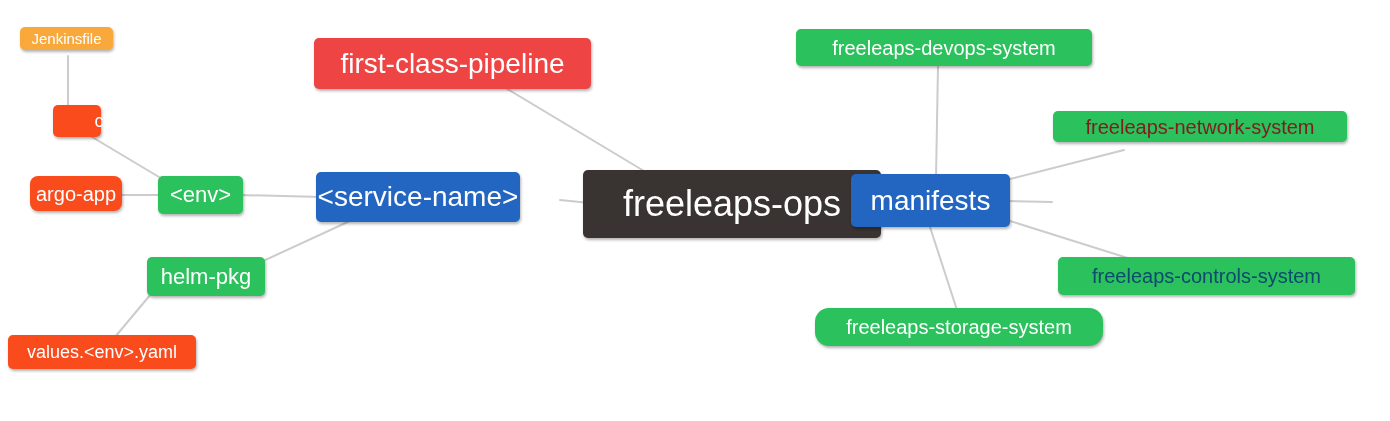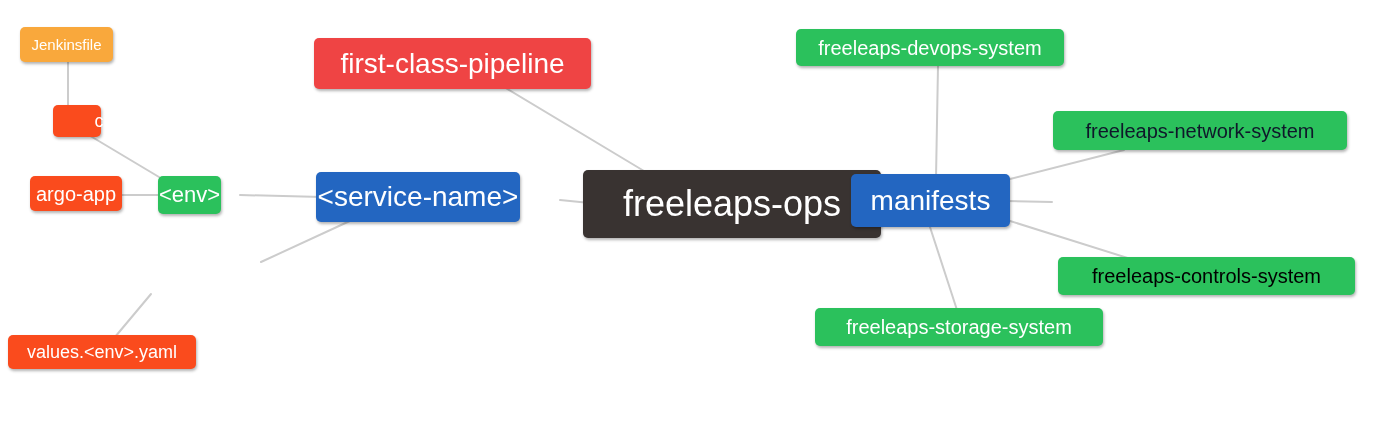--- a/index.html
+++ b/index.html
@@ -51,26 +51,27 @@
       <line x1="151" y1="294" x2="115" y2="337" stroke="#cccccc" stroke-width="2" stroke-linecap="round"></line>
       <line x1="560" y1="200" x2="590" y2="203" stroke="#cccccc" stroke-width="2" stroke-linecap="round"></line>
       <line x1="504" y1="87" x2="649" y2="174" stroke="#cccccc" stroke-width="2" stroke-linecap="round"></line>
       <line x1="842" y1="203" x2="856" y2="200" stroke="#cccccc" stroke-width="2" stroke-linecap="round"></line>
       <line x1="938" y1="66" x2="936" y2="178" stroke="#cccccc" stroke-width="2" stroke-linecap="round"></line>
       <line x1="1006" y1="180" x2="1124" y2="150" stroke="#cccccc" stroke-width="2" stroke-linecap="round"></line>
       <line x1="1006" y1="201" x2="1052" y2="202" stroke="#cccccc" stroke-width="2" stroke-linecap="round"></line>
       <line x1="1007" y1="220" x2="1134" y2="260" stroke="#cccccc" stroke-width="2" stroke-linecap="round"></line>
       <line x1="929" y1="224" x2="957" y2="310" stroke="#cccccc" stroke-width="2" stroke-linecap="round"></line>
     </svg>
-<div class="node" style="left: 20px; top: 27px; width: 93px; height: 35px; font-size: 15px; background: rgb(249, 168, 60); color: rgb(255, 255, 255);">Jenkinsfile</div>
+<div class="node" style="left: 20px; top: 27px; width: 93px; height: 23px; font-size: 15px; background: rgb(249, 168, 60); color: rgb(255, 255, 255);">Jenkinsfile</div>
     <div class="node" style="left: 53px; top: 105px; width: 30px; height: 32px; font-size: 18px; background: rgb(250, 75, 29); color: rgb(255, 255, 255); padding-left: 48px;">ci</div>
-    <div class="node" style="left: 30px; top: 176px; width: 92px; height: 35px; font-size: 20px; background: rgb(250, 75, 29); color: rgb(255, 255, 255);">argo-app</div>
-    <div class="node" style="left: 158px; top: 176px; width: 63px; height: 38px; font-size: 22px; background: rgb(43, 193, 92); color: rgb(255, 255, 255);">&lt;env&gt;</div>
+    <div class="node" style="left: 30px; top: 176px; width: 92px; height: 35px; font-size: 20px; background: rgb(250, 75, 29); color: rgb(255, 255, 255); border-radius: 8px;">argo-app</div>
+    <div class="node" style="left: 158px; top: 176px; width: 85px; height: 38px; font-size: 22px; background: rgb(43, 193, 92); color: rgb(255, 255, 255);">&lt;env&gt;</div>
     <div class="node" style="left: 314px; top: 38px; width: 277px; height: 51px; font-size: 28px; background: #ef4444; color: rgb(255, 255, 255);">first-class-pipeline</div>
     <div class="node" style="left: 316px; top: 172px; width: 204px; height: 50px; font-size: 28px; background: rgb(35, 102, 193); color: rgb(255, 255, 255);">&lt;service-name&gt;</div>
+    <div class="node" style="left: 147px; top: 257px; width: 118px; height: 39px; font-size: 22px; background: rgb(43, 193, 92); color: rgb(255, 255, 255);">helm-pkg</div>
     <div class="node" style="left: 8px; top: 335px; width: 188px; height: 34px; font-size: 18px; background: rgb(250, 75, 29); color: rgb(255, 255, 255);">values.&lt;env&gt;.yaml</div>
     <div class="node" style="left: 583px; top: 170px; width: 298px; height: 68px; font-size: 36px; background: rgb(57, 51, 49); color: rgb(255, 255, 255);">freeleaps-ops</div>
     <div class="node" style="left: 851px; top: 174px; width: 159px; height: 53px; font-size: 28px; background: rgb(35, 102, 193); color: rgb(255, 255, 255);">manifests</div>
-    <div class="node" style="left: 796px; top: 29px; width: 268px; height: 37px; font-size: 20px; background: rgb(43, 193, 92); color: rgb(255, 255, 255);">freeleaps-devops-system</div>
-    <div class="node" style="left: 1053px; top: 111px; width: 294px; height: 39px; font-size: 20px; background: rgb(43, 193, 92); color: #0f172a;">freeleaps-network-system</div>
-    <div class="node" style="left: 1058px; top: 257px; width: 297px; height: 38px; font-size: 20px; background: rgb(43, 193, 92); color: #000000;">freeleaps-controls-system</div>
-    <div class="node" style="left: 815px; top: 308px; width: 288px; height: 38px; font-size: 20px; background: rgb(43, 193, 92); color: rgb(255, 255, 255);">freeleaps-storage-system</div>
+    <div class="node" style="left: 796px; top: 29px; width: 296px; height: 37px; font-size: 20px; background: rgb(43, 193, 92); color: rgb(255, 255, 255);">freeleaps-devops-system</div>
+    <div class="node" style="left: 1053px; top: 111px; width: 294px; height: 31px; font-size: 20px; background: rgb(43, 193, 92); color: #7f1d1d;">freeleaps-network-system</div>
+    <div class="node" style="left: 1058px; top: 257px; width: 297px; height: 38px; font-size: 20px; background: rgb(43, 193, 92); color: #0c4a6e;">freeleaps-controls-system</div>
+    <div class="node" style="left: 815px; top: 308px; width: 288px; height: 38px; font-size: 20px; background: rgb(43, 193, 92); color: rgb(255, 255, 255); border-radius: 14px;">freeleaps-storage-system</div>
   </div>
 
 </body></html>

